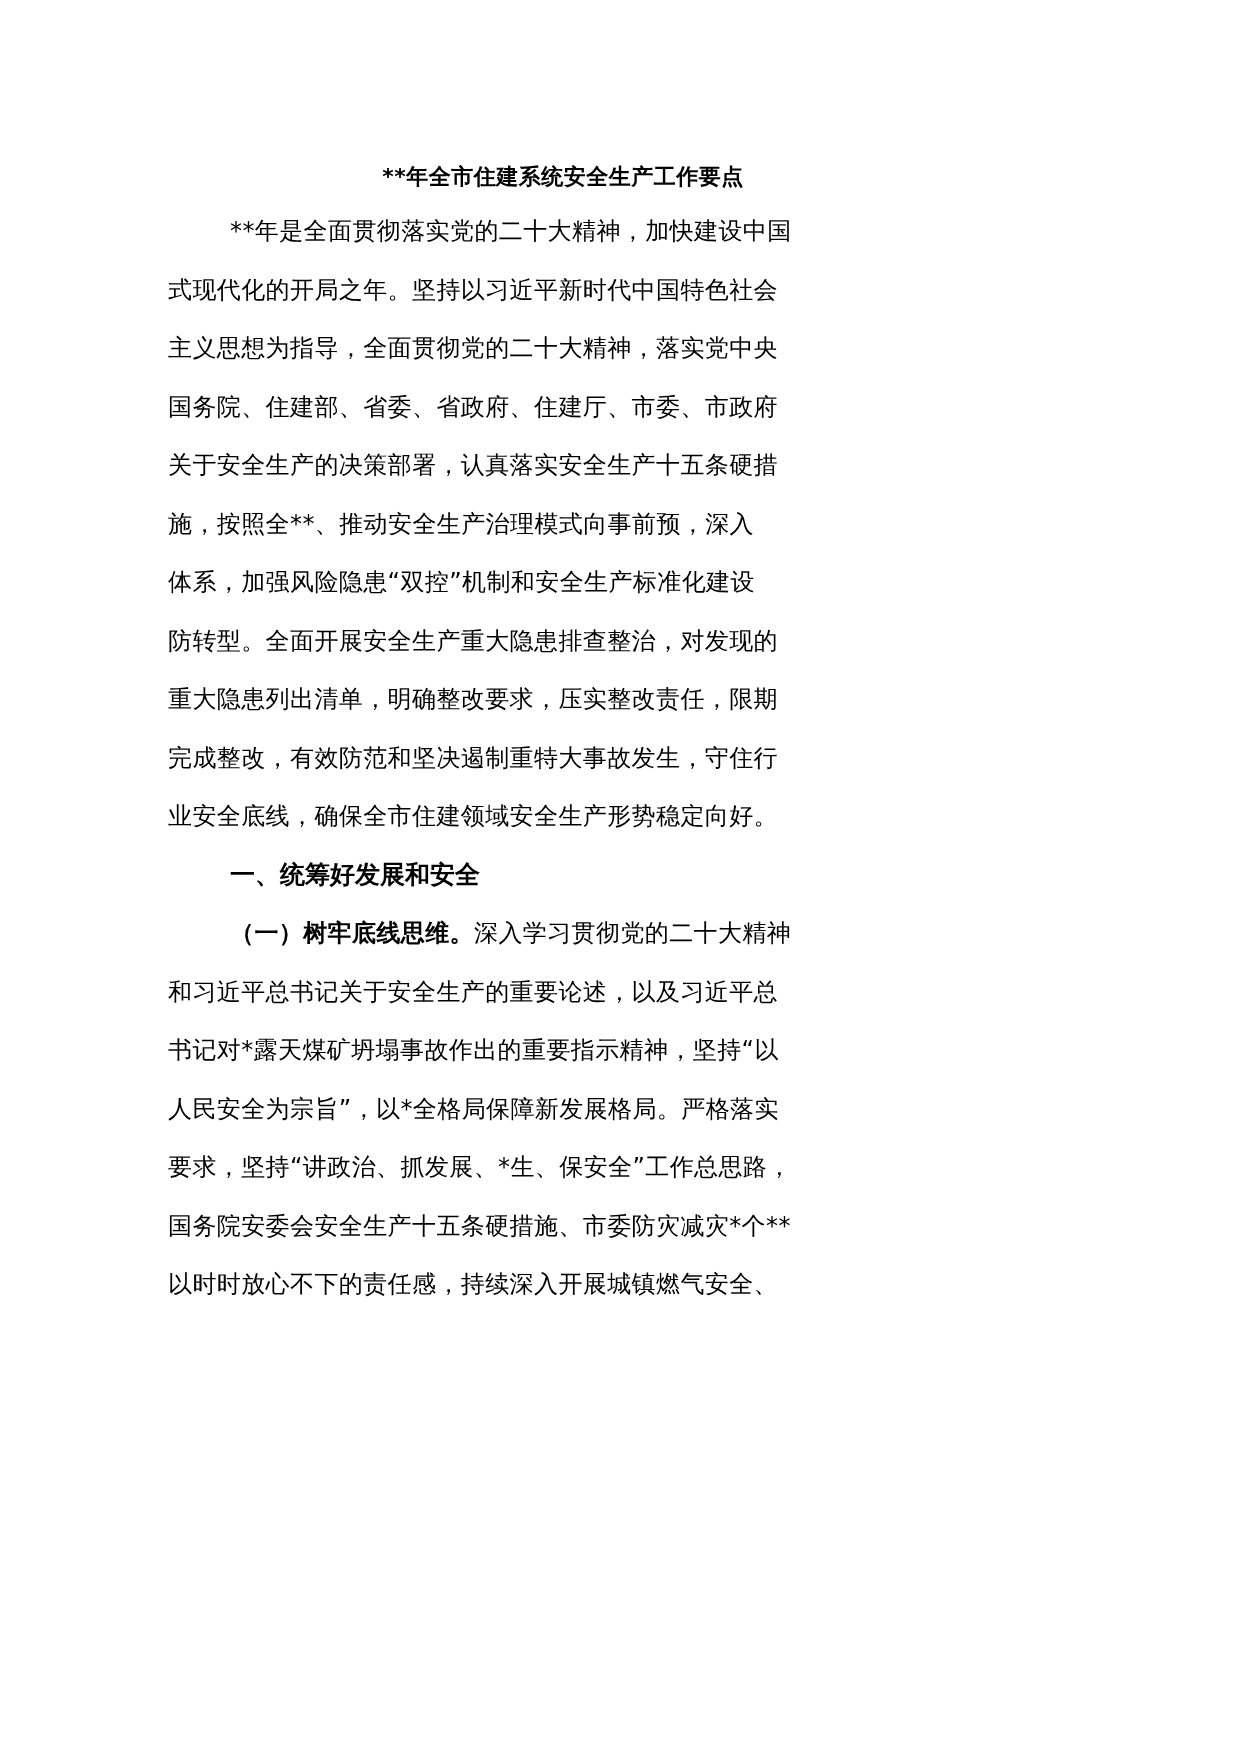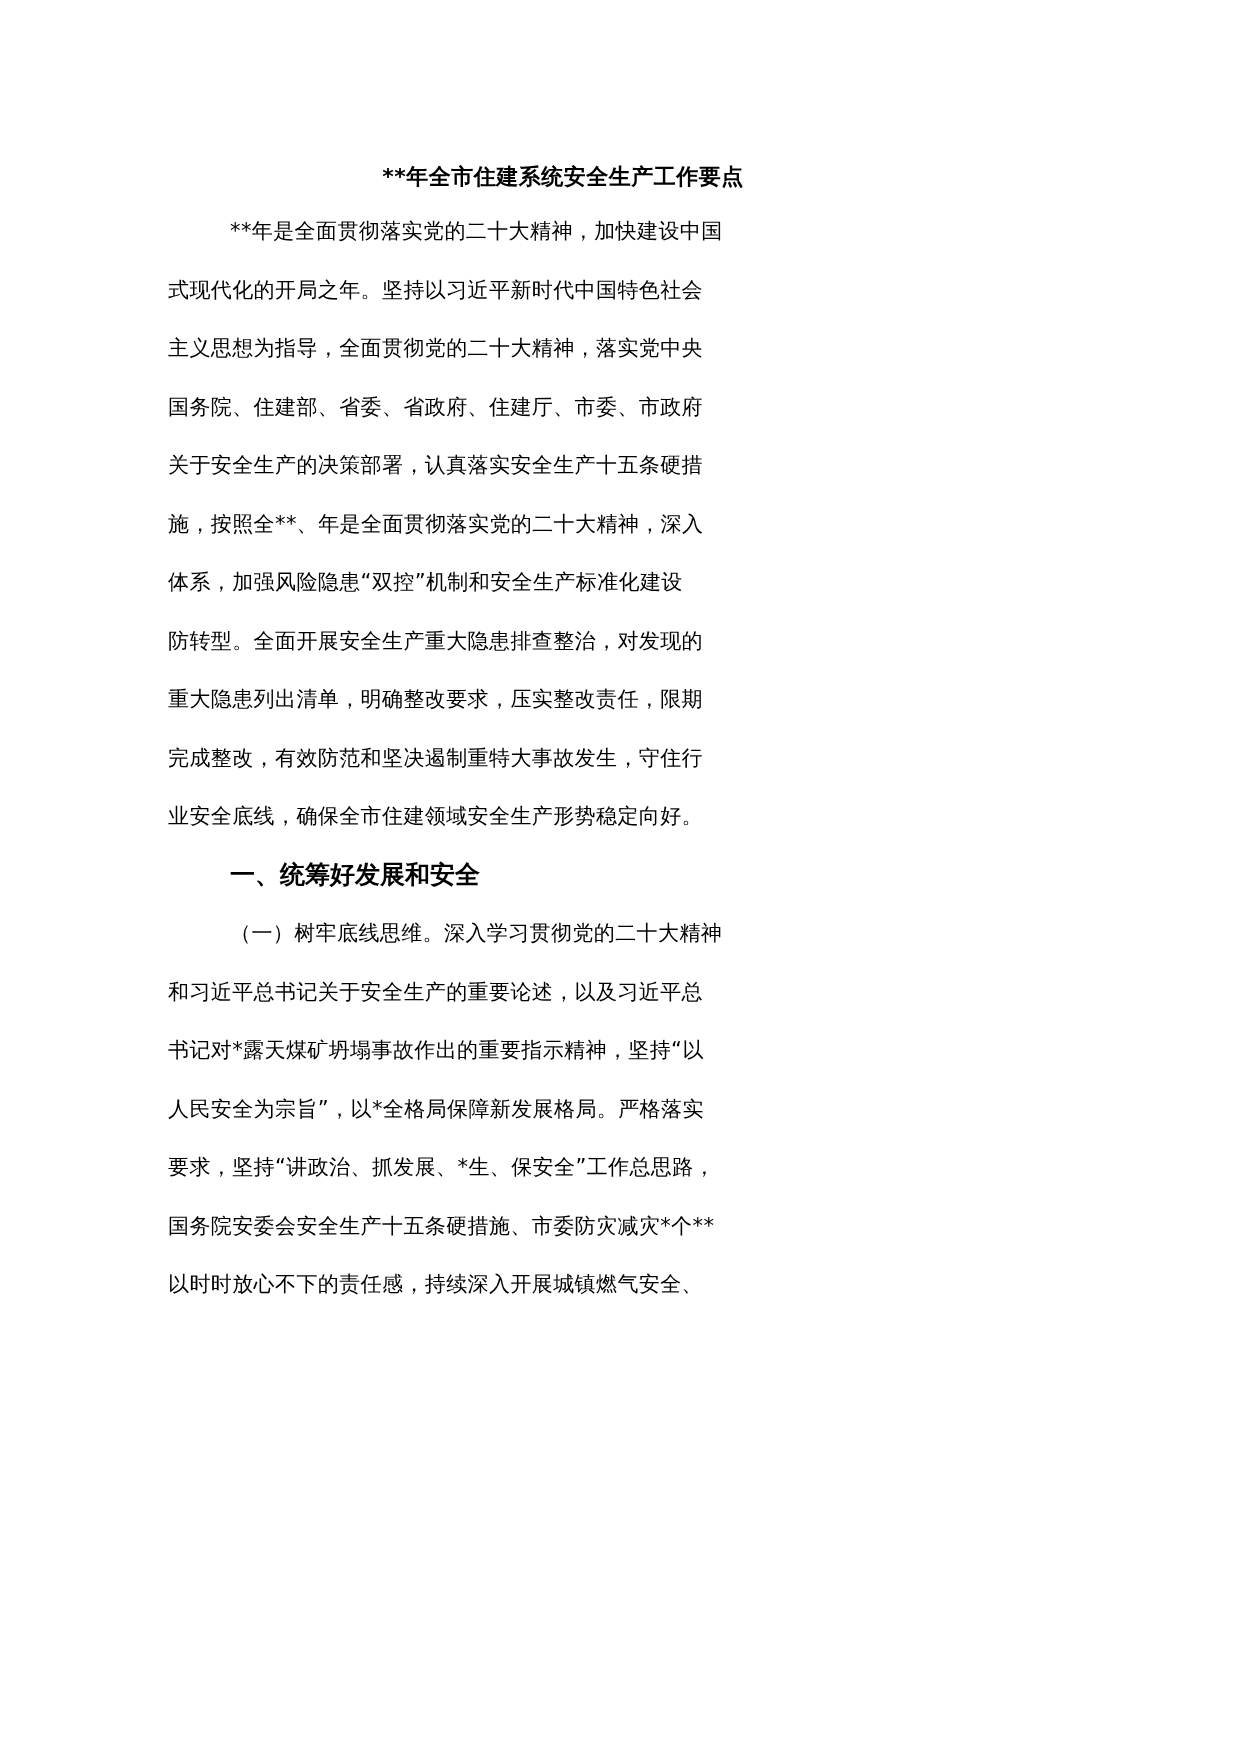--- a/index.html
+++ b/index.html
@@ -21,51 +21,51 @@
       text-align: center;
       font-weight: bold;
       font-size: 22px;
       line-height: 50px;
       height: 50px;
       margin: 0;
       padding-left: 10px;
       letter-spacing: 0.5px;
     }
     .para {
-      font-size: 21px;
+      font-size: 24px;
       line-height: 58.5px;
       margin: 0;
       text-align: justify;
       text-align-last: left;
       letter-spacing: 0.4px;
     }
     .line { display: block; white-space: nowrap; height: 58.5px; }
     .indent { padding-left: 62px; }
     .heading {
       font-weight: bold;
       font-size: 25px;
       line-height: 58.5px;
       padding-left: 62px;
       margin: 0;
     }
-    .bold { font-weight: normal; }
+    .bold { font-weight: bold; }
   </style>
 </head>
 <body>
 
 <div class="page">
   <h1 class="title">**年全市住建系统安全生产工作要点</h1>
 
   <div class="para">
     <span class="line indent">**年是全面贯彻落实党的二十大精神，加快建设中国</span>
     <span class="line">式现代化的开局之年。坚持以习近平新时代中国特色社会</span>
     <span class="line">主义思想为指导，全面贯彻党的二十大精神，落实党中央</span>
     <span class="line">国务院、住建部、省委、省政府、住建厅、市委、市政府</span>
     <span class="line">关于安全生产的决策部署，认真落实安全生产十五条硬措</span>
-    <span class="line">施，按照全**、年是全面贯彻落实党的二十大精神，深入</span>
+    <span class="line">施，按照全**、推动安全生产治理模式向事前预，深入</span>
     <span class="line">体系，加强风险隐患“双控”机制和安全生产标准化建设</span>
     <span class="line">防转型。全面开展安全生产重大隐患排查整治，对发现的</span>
     <span class="line">重大隐患列出清单，明确整改要求，压实整改责任，限期</span>
     <span class="line">完成整改，有效防范和坚决遏制重特大事故发生，守住行</span>
     <span class="line">业安全底线，确保全市住建领域安全生产形势稳定向好。</span>
   </div>
 
   <h2 class="heading">一、统筹好发展和安全</h2>
 
   <div class="para">

